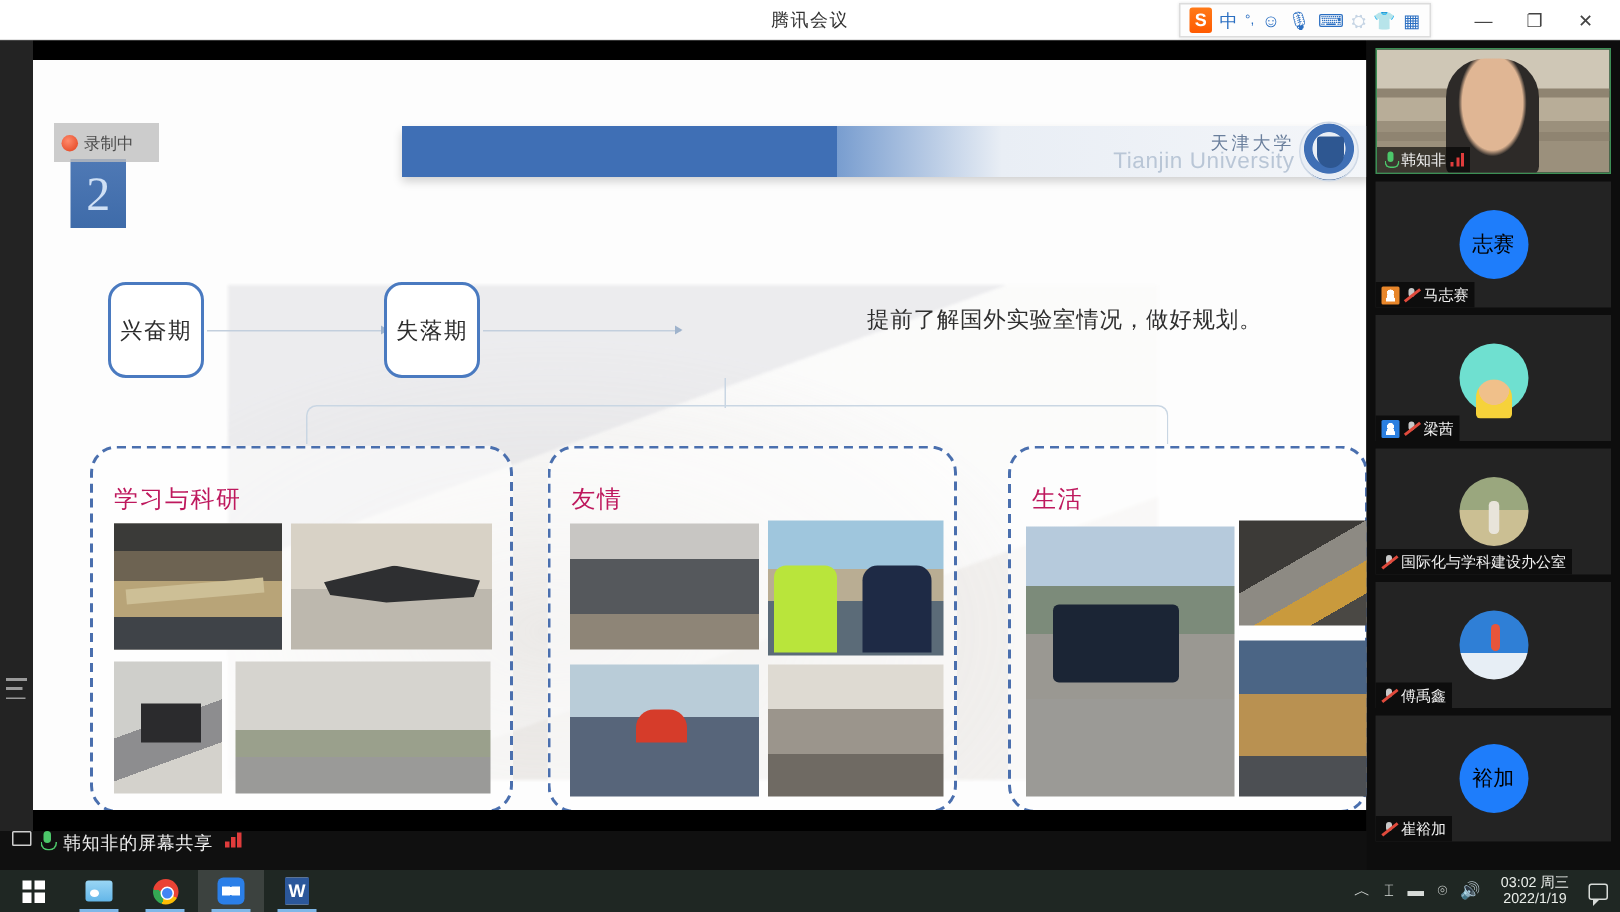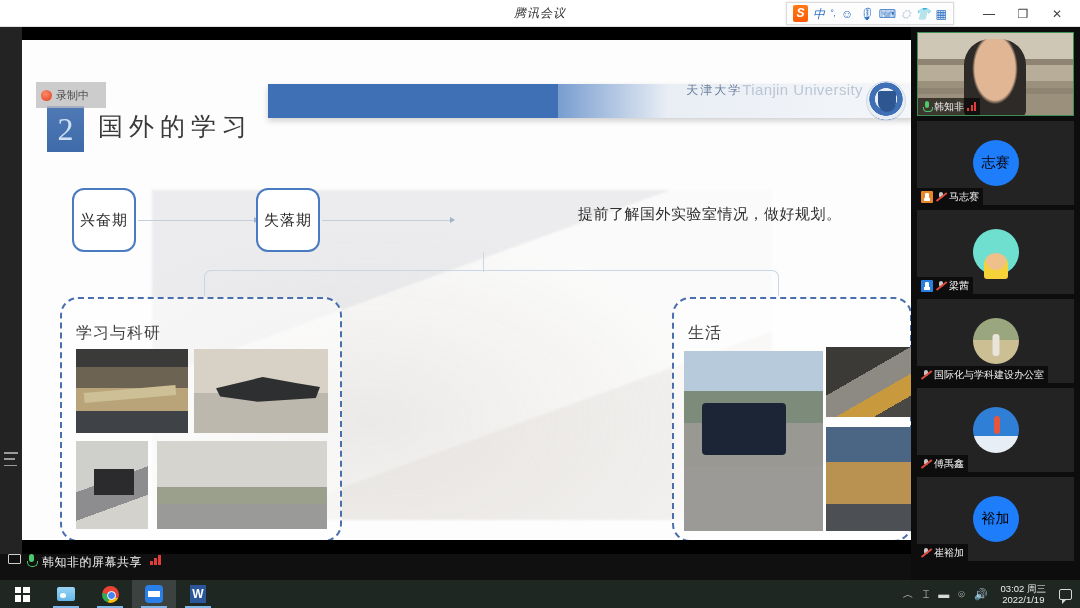--- a/index.html
+++ b/index.html
@@ -7,21 +7,21 @@
   body {
     font-family:"Liberation Sans","DejaVu Sans",sans-serif;
     background:#1b1b1b;
     position:relative;
   }
 
   
   .titlebar{
     position:absolute; left:0; top:0; width:1080px; height:27px;
     background:#ffffff; border-bottom:1px solid #e3e3e3;
-    display:flex; align-items:center;font-style:italic;
+    display:flex; align-items:center;
   }
   .titlebar-title{
     position:absolute; left:0; right:0; text-align:center;
     font-size:12px; color:#333; letter-spacing:1px;
   }
   .ime-bar{
     position:absolute; left:786px; top:2px; height:23px;
     background:#fdfdfd; border:1px solid #dcdcdc;
     display:flex; align-items:center; gap:5px; padding:0 6px;
     box-shadow:0 0 2px rgba(0,0,0,.12);
@@ -83,21 +83,21 @@
     position:absolute; left:246px; top:44px; width:645px; height:34px;
     background:linear-gradient(90deg,#3b6fb5 0%,#4a7cc0 38%,#e9eef5 62%,#f4f6f9 100%);
     box-shadow:0 3px 6px rgba(0,0,0,.18);
   }
   .hdr-band-solid{
     position:absolute; left:246px; top:44px; width:290px; height:34px;
     background:#3f6fb5;
   }
   .univ-wrap{
     position:absolute; right:48px; top:44px; height:34px;
-    display:flex; align-items:flex-start; justify-content:center;
+    display:flex; flex-direction:column; align-items:flex-end; justify-content:center;
   }
   .univ-cn{ font-size:12px; color:#6a7f9c; letter-spacing:2px; line-height:13px; }
   .univ-en{ font-size:15px; color:#b9c6d6; letter-spacing:.4px; line-height:12px; }
   .univ-logo{
     position:absolute; right:5px; top:41px; width:40px; height:40px; border-radius:50%;
     background:radial-gradient(circle at 50% 45%, #e9eef5 0 38%, #3f6fb5 40% 58%, #e9eef5 60% 72%, #33598f 74% 100%);
     border:1px solid #cfd9e6;
   }
   .univ-logo::after{
     content:""; position:absolute; left:11px; top:9px; width:18px; height:21px;
@@ -167,21 +167,21 @@
   .group{
     position:absolute; top:257px; height:245px;
     border:2px dashed #4a6fae; border-radius:18px; background:rgba(255,255,255,.55);
     z-index:5;
   }
   .group.g1{ left:38px;  width:282px; }
   .group.g2{ left:343px; width:273px; }
   .group.g3{ left:650px; width:240px; }
   .group-title{
     position:absolute; left:14px; top:24px;
-    font-size:16px; color:#404040; letter-spacing:1px;
+    font-size:16px; color:#be185d; letter-spacing:1px;
   }
 
   .ph{ position:absolute; background-size:cover; background-position:center; }
 
   
   .g1p1{ left:14px; top:50px; width:112px; height:84px;
     background:
       linear-gradient(180deg,#3a3a38 0 22%,#6d6352 22% 46%,#b8a478 46% 74%,#3f4348 74% 100%),
       #5e5a4e; }
   .g1p1::after{content:"";position:absolute;left:8px;top:40px;width:92px;height:10px;background:#cdbf96;transform:rotate(-5deg);}
@@ -376,21 +376,20 @@
         <div class="hdr-band"></div>
         <div class="hdr-band-solid"></div>
 
         <div class="univ-wrap">
           <div class="univ-cn">天津大学</div>
           <div class="univ-en">Tianjin University</div>
         </div>
         <div class="univ-logo"></div>
 
         <div class="slide-num">2</div>
-        <div class="slide-title">国外的学习</div>
 
         <div class="chip c1">兴奋期</div>
         <div class="conn l1">
             <span class="arrow"></span>
           </div>
         <div class="chip c2">失落期</div>
         <div class="conn l2">
             <span class="arrow"></span>
           </div>
 
@@ -400,20 +399,27 @@
         <div class="bracket"></div>
 
         <div class="group g1">
           <div class="group-title">学习与科研</div>
           <div class="ph g1p1"></div>
           <div class="ph g1p2"></div>
           <div class="ph g1p3"></div>
           <div class="ph g1p4"></div>
         </div>
 
+        <div class="group g2">
+          <div class="group-title">友情</div>
+          <div class="ph g2p1"></div>
+          <div class="ph g2p2"></div>
+          <div class="ph g2p3"></div>
+          <div class="ph g2p4"></div>
+        </div>
 
         <div class="group g3">
           <div class="group-title">生活</div>
           <div class="ph g3p1"></div>
           <div class="ph g3p2"></div>
           <div class="ph g3p3"></div>
         </div>
 
       </div>
     </div>

